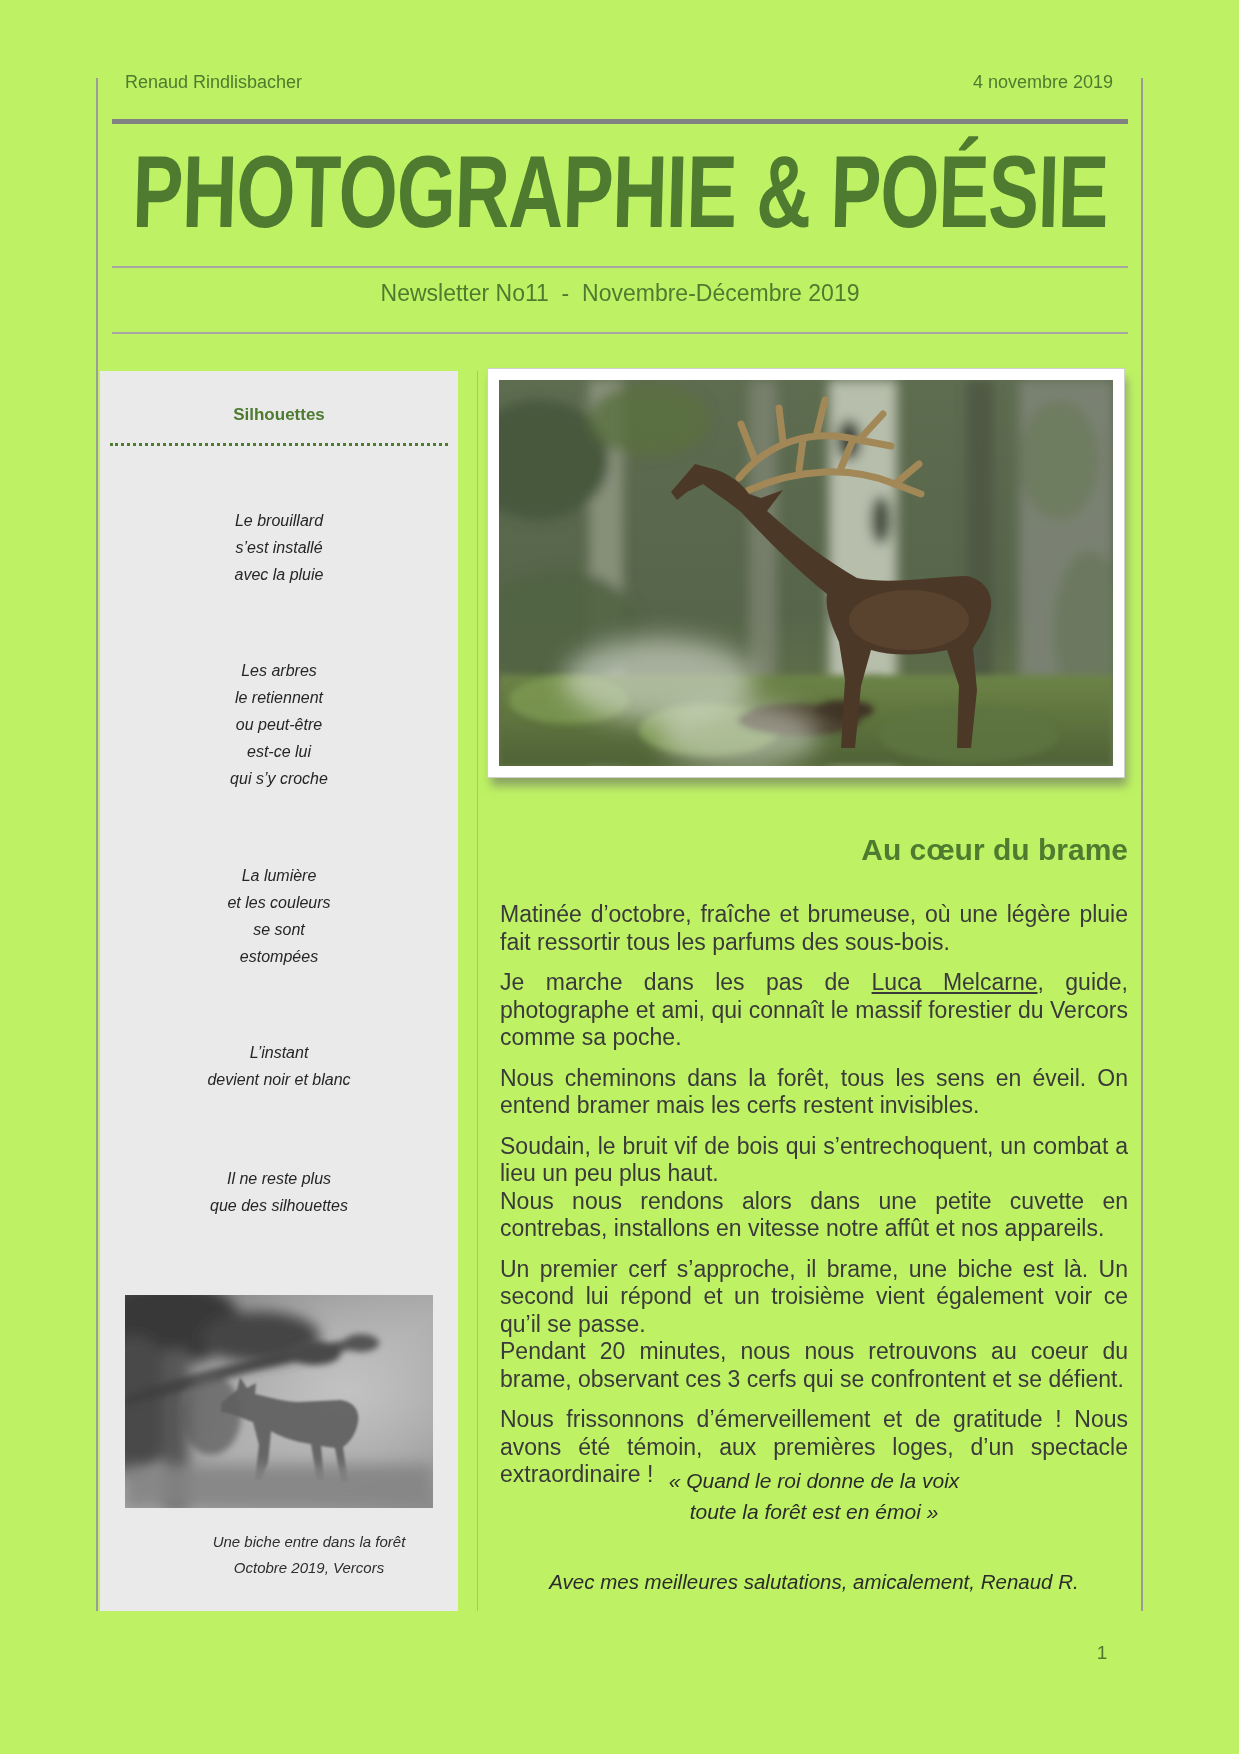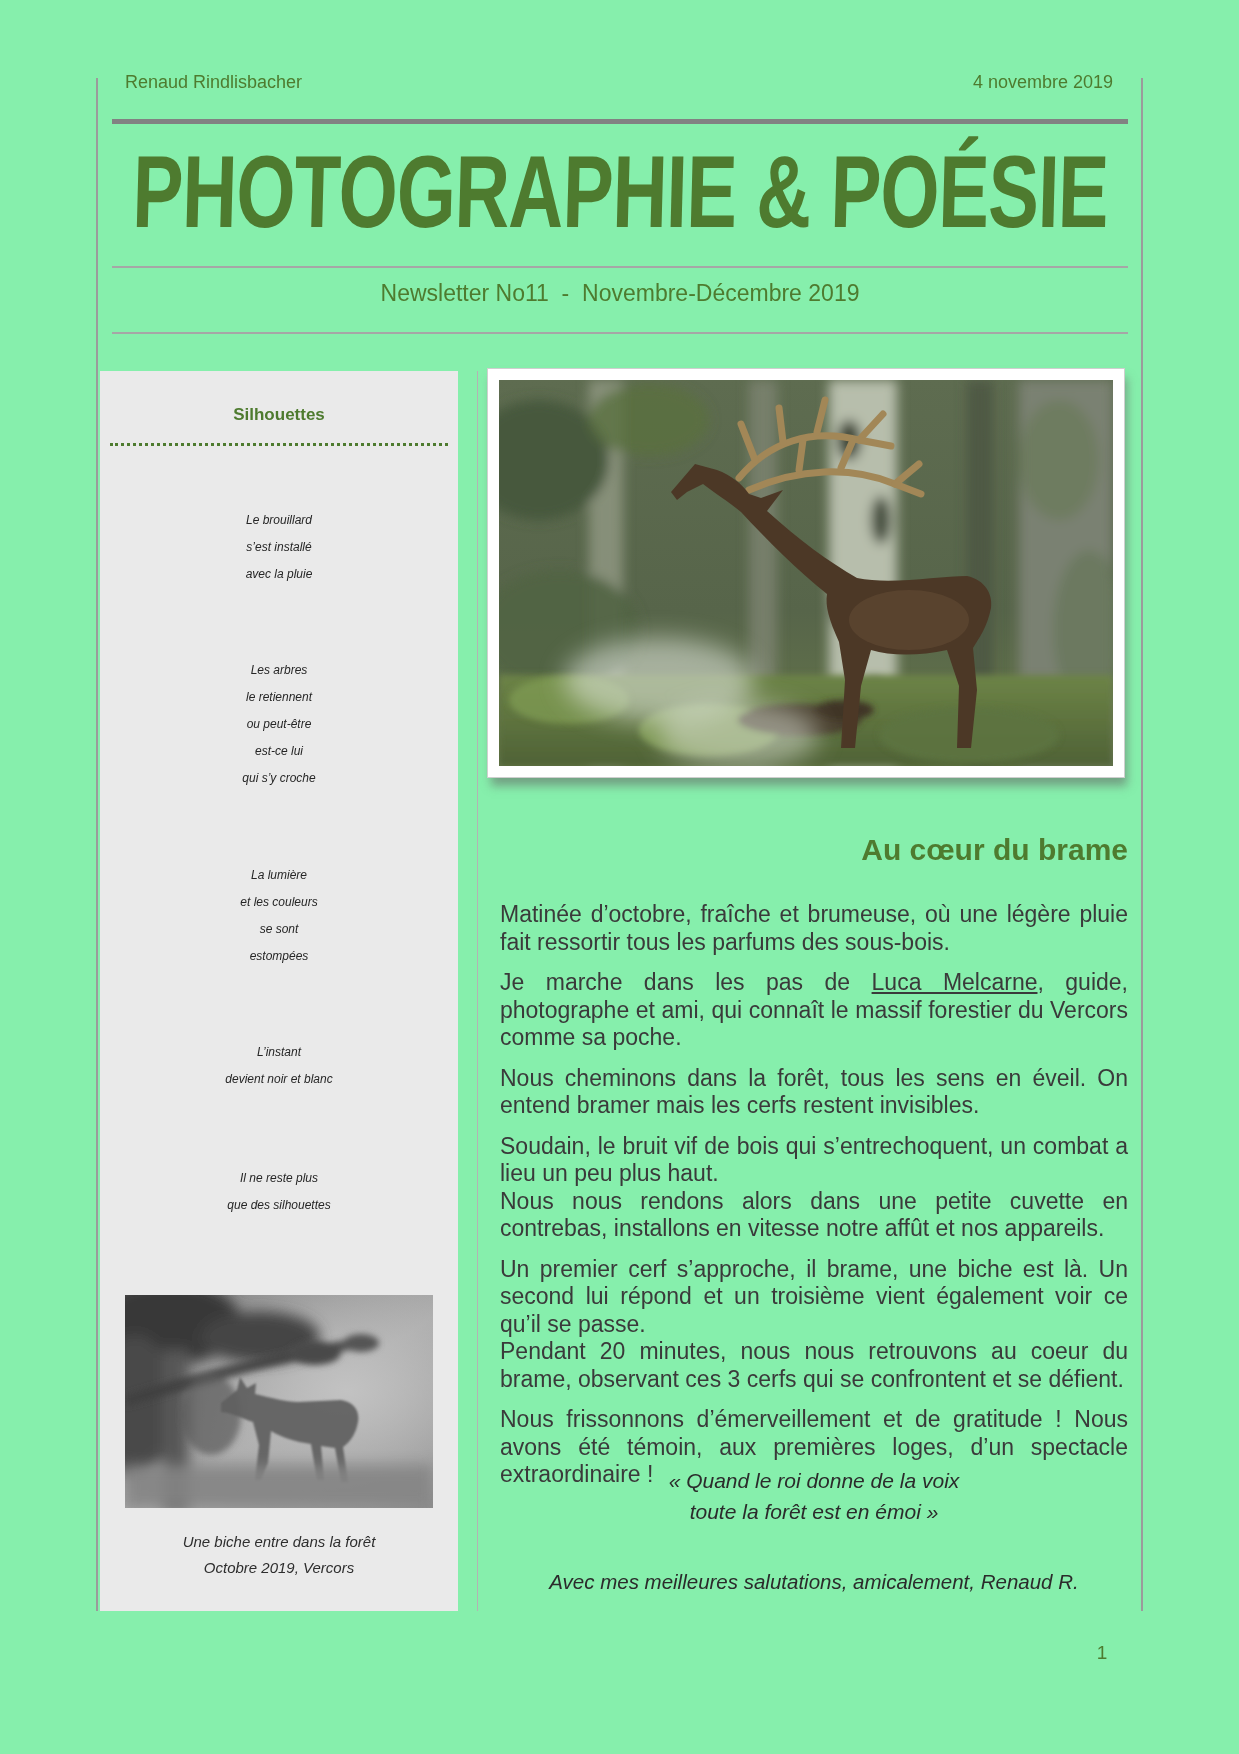--- a/index.html
+++ b/index.html
@@ -1,19 +1,19 @@
 <!DOCTYPE html>
 <html lang="fr"><head>
 <meta charset="utf-8">
 <style>
   html,body{margin:0;padding:0;background:#ffffff;}
   .page{
     position:relative;
     width:1239px;height:1754px;
-    background:#86efac;
+    background:#bef264;
     font-family:"Liberation Sans", sans-serif;
     overflow:hidden;
   }
   .frame-line{position:absolute;width:2px;background:#9b9b9b;top:78px;height:1533px;}
   .frame-line.left{left:96px;}
   .frame-line.right{left:1141px;}
 
   
   .hdr-author{position:absolute;left:125px;top:72px;font-size:18px;color:#4e7b2f;}
   .hdr-date{position:absolute;left:700px;top:72px;width:413px;text-align:right;font-size:18px;color:#4e7b2f;}
@@ -32,28 +32,28 @@
   .rule-thin.r2{top:332px;}
   .masthead-sub{
     position:absolute;left:112px;top:280px;width:1016px;text-align:center;
     font-size:23px;color:#4e7b2f;white-space:pre;
   }
 
   
   .sidebar{position:absolute;left:100px;top:371px;width:358px;height:1240px;background:#eaeaea;}
   .sb-title{position:absolute;top:34px;left:0;width:100%;text-align:center;font-size:17px;font-weight:bold;color:#4e7b2f;}
   .sb-dotted{position:absolute;top:72px;left:10px;width:338px;border-top:3px dotted #4e7b2f;}
-  .stanza{position:absolute;left:0;width:100%;text-align:center;font-style:italic;font-size:12px;line-height:27px;color:#262626;}
+  .stanza{position:absolute;left:0;width:100%;text-align:center;font-style:italic;font-size:16px;line-height:27px;color:#262626;}
   .stanza.s1{top:136px;}
   .stanza.s2{top:286px;}
   .stanza.s3{top:491px;}
   .stanza.s4{top:668px;}
   .stanza.s5{top:794px;}
   .sb-photo{position:absolute;left:25px;top:924px;width:308px;height:213px;overflow:hidden;}
-  .sb-caption{position:absolute;top:1158px;left:0;width:100%;text-align:center;font-style:italic;font-size:15px;line-height:26px;color:#2e2e2e;}
+  .sb-caption{position:absolute;top:1158px;left:0;width:100%;text-align:center;font-style:italic;font-size:15px;line-height:26px;color:#2e2e2e;padding-left:30px;}
 
   
   .col-divider{position:absolute;left:477px;top:371px;width:1px;height:1240px;background:#b3b3b3;}
 
   
   .main-photo{
     position:absolute;left:487px;top:368px;width:638px;height:410px;
     background:#ffffff;border:1px solid #cfcfcf;box-sizing:border-box;padding:11px;
     box-shadow:3px 9px 9px -1px rgba(100,100,100,0.55);
   }

